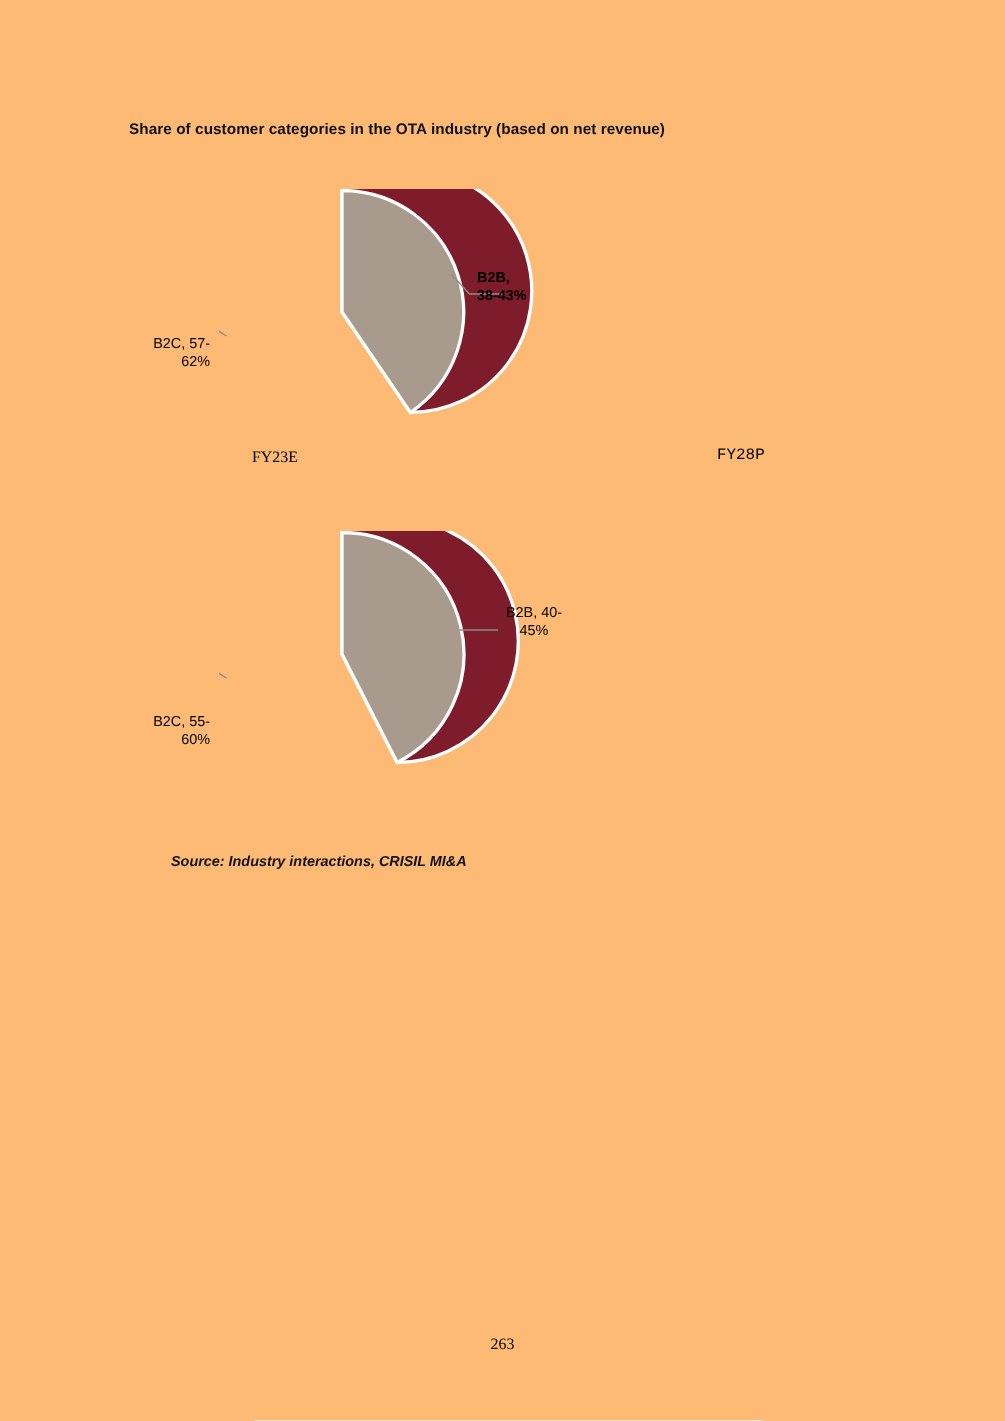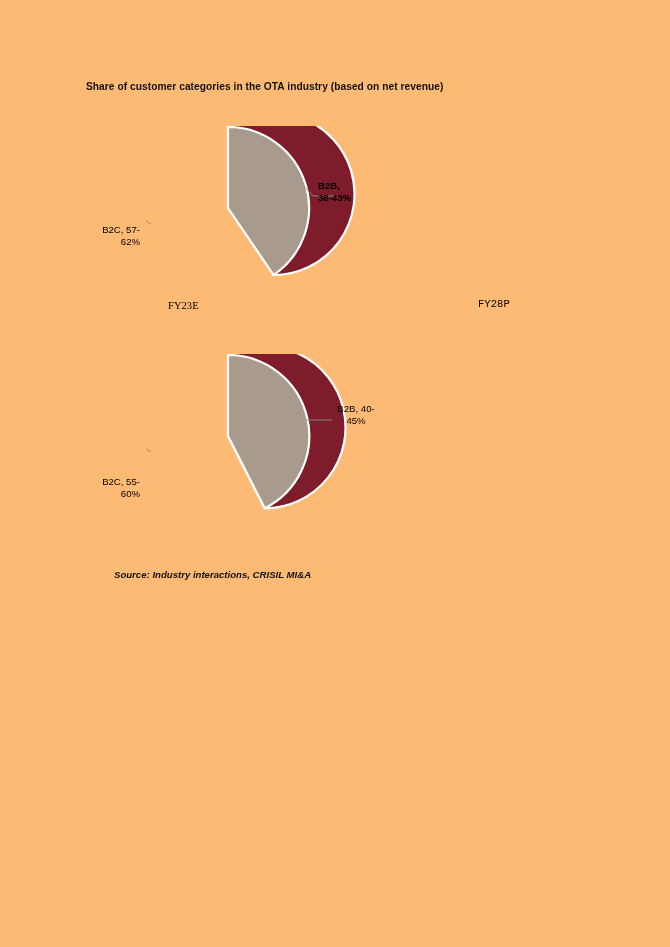--- a/index.html
+++ b/index.html
@@ -142,14 +142,15 @@
   </div>
 
   <div class="pie-label" style="left:318px; top:403px; width:76px; text-align:center;">B2B, 40-
 45%</div>
 
   <div class="pie-label" style="left:64px; top:476px; width:76px;">B2C, 55-
 60%</div>
 
   <div class="source-note">Source: Industry interactions, CRISIL MI&amp;A</div>
 
+  <div class="page-number">263</div>
 
 </div>
 
 </body></html>

